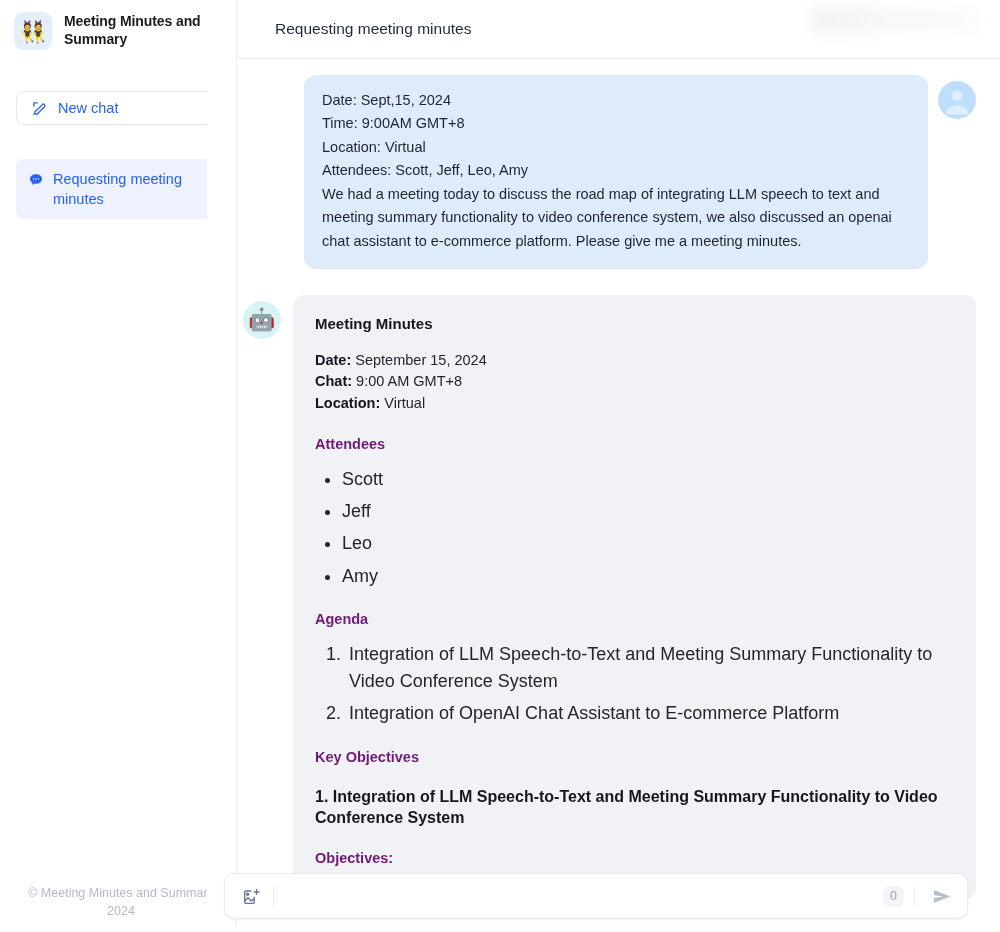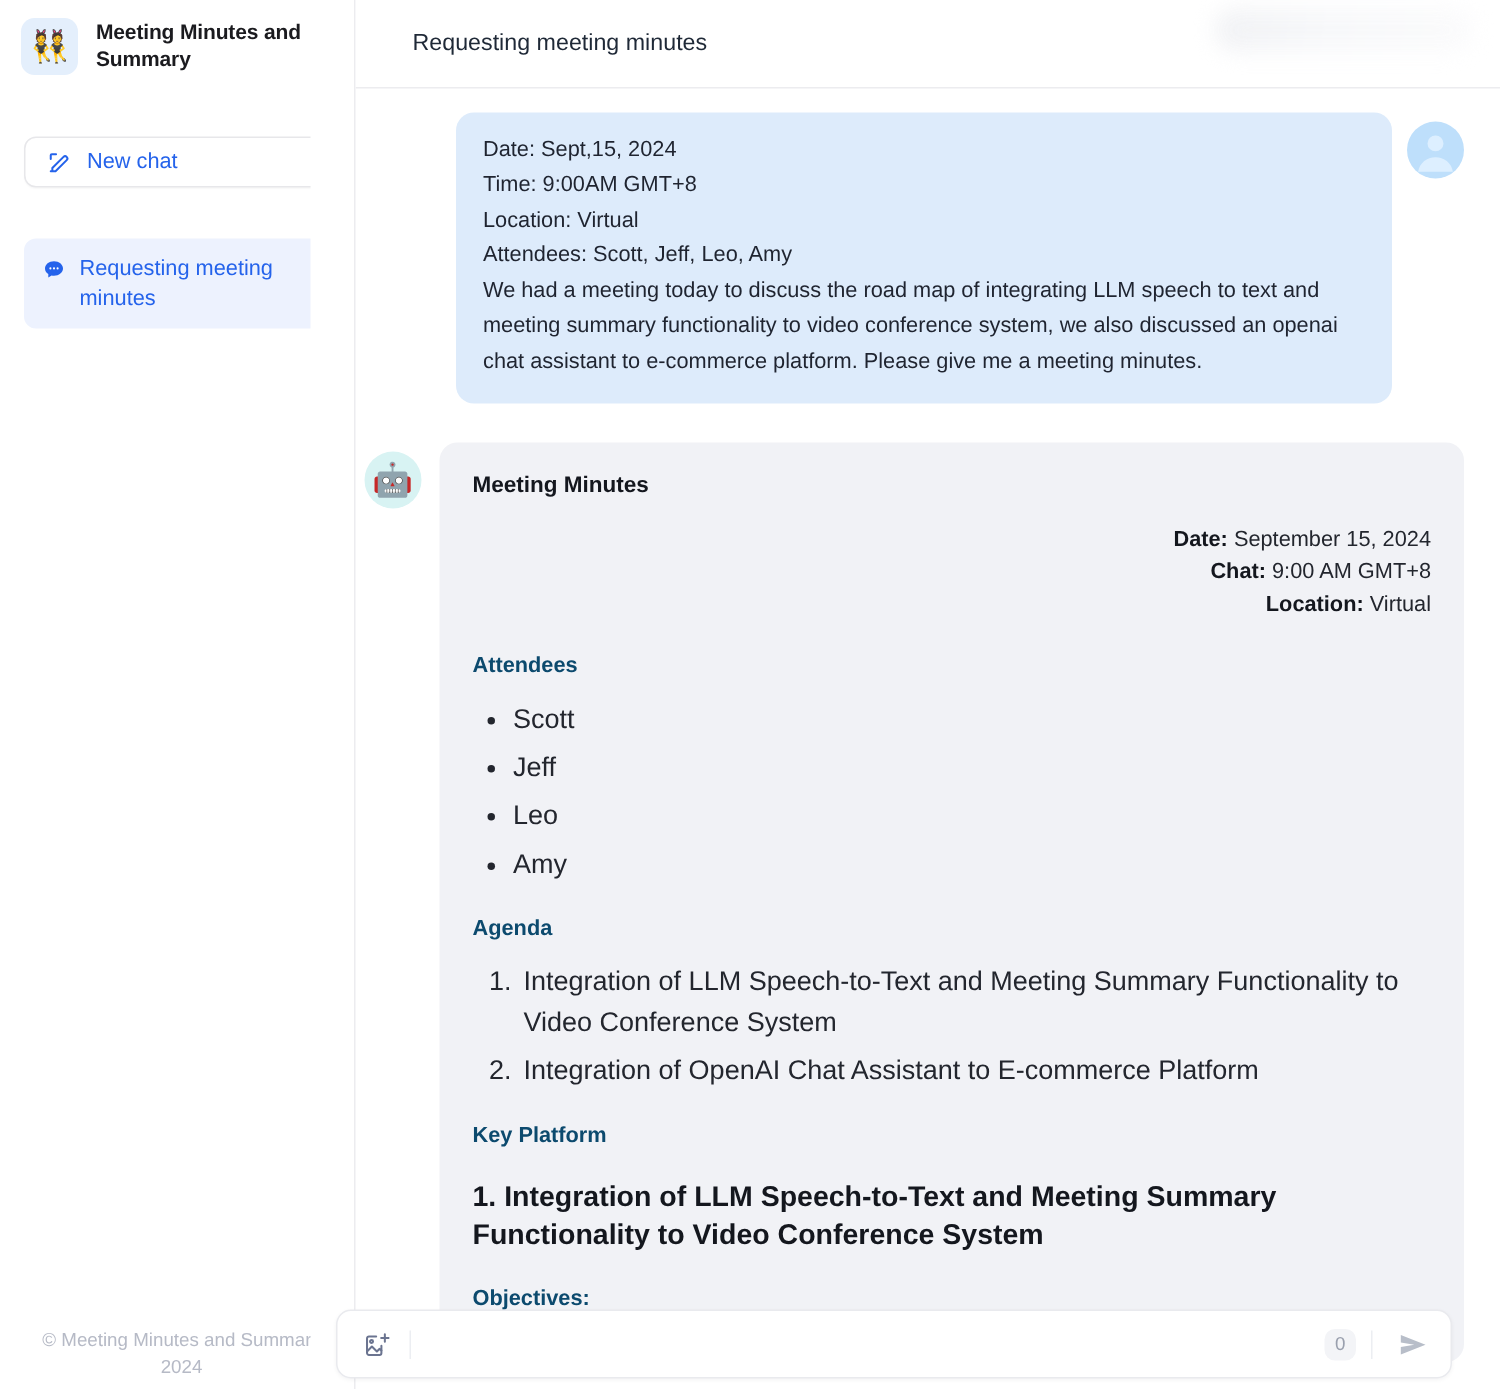--- a/index.html
+++ b/index.html
@@ -211,33 +211,32 @@
   }
   .bubble-bot h3 {
     font-size: 15px;
     font-weight: 700;
     color: #14171e;
     margin: 0 0 14px 0;
   }
   .bubble-bot h4 {
     font-size: 14.5px;
     font-weight: 700;
-    color: #0c4a6e;
+    color: #701a75;
     margin: 20px 0 10px 0;
   }
   .bubble-bot h4.tight { margin-bottom: 8px; }
   .bubble-bot p.meta {
     margin: 0;
     line-height: 1.47;
     font-size: 14.5px;
-    text-align: right;
   }
   .bubble-bot p.meta b { font-weight: 700; color: #14171e; }
   .bubble-bot p.bold-para {
-    font-size: 19px;
+    font-size: 16px;
     font-weight: 700;
     color: #14171e;
     line-height: 1.32;
     margin: 18px 0 0 0;
   }
   .bubble-bot ul {
     margin: 0 0 0 0;
     padding-left: 27px;
     list-style: disc;
   }
@@ -420,21 +419,21 @@
             <li>Leo</li>
             <li>Amy</li>
           </ul>
 
           <h4>Agenda</h4>
           <ol>
             <li>Integration of LLM Speech-to-Text and Meeting Summary Functionality to Video Conference System</li>
             <li>Integration of OpenAI Chat Assistant to E-commerce Platform</li>
           </ol>
 
-          <h4>Key Platform</h4>
+          <h4>Key Objectives</h4>
 
           <p class="bold-para">1. Integration of LLM Speech-to-Text and Meeting Summary Functionality to Video Conference System</p>
 
           <h4 class="tight">Objectives:</h4>
 
         </div>
       </div>
 
     </div>
   </section>

